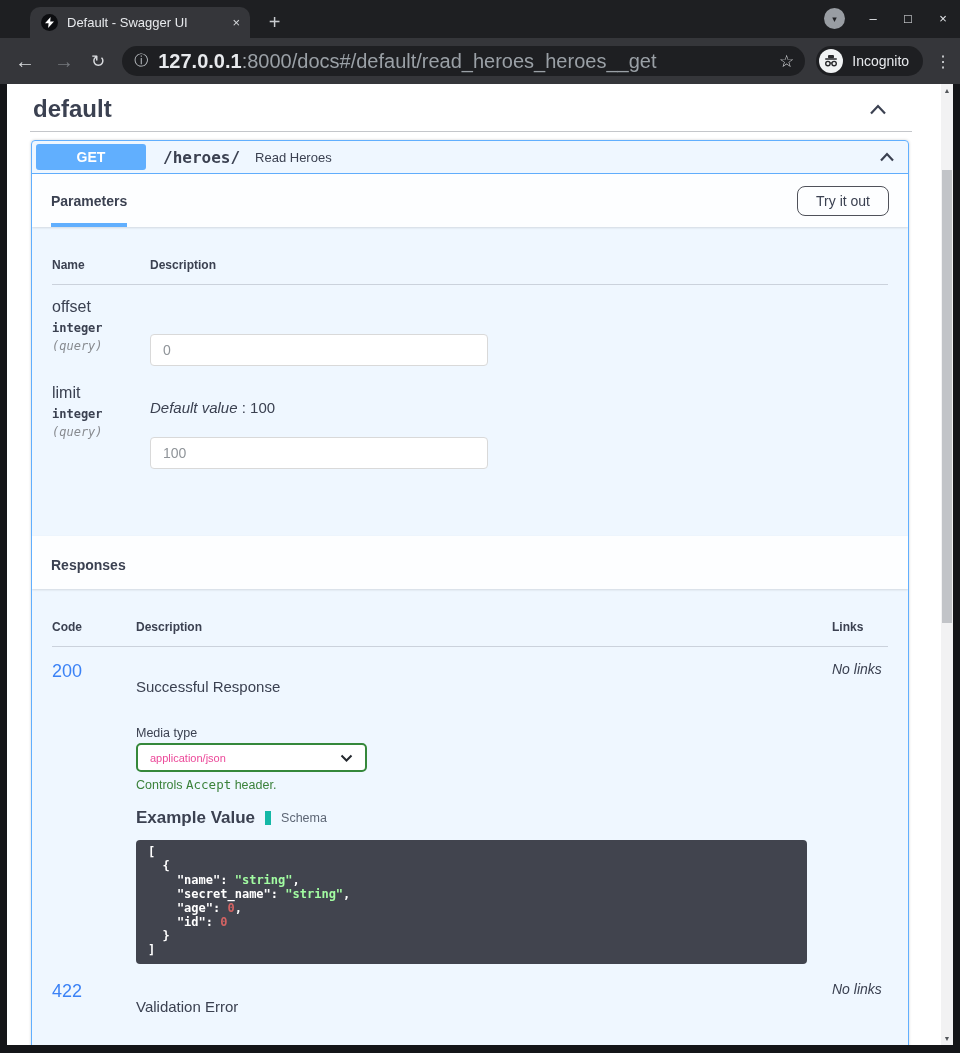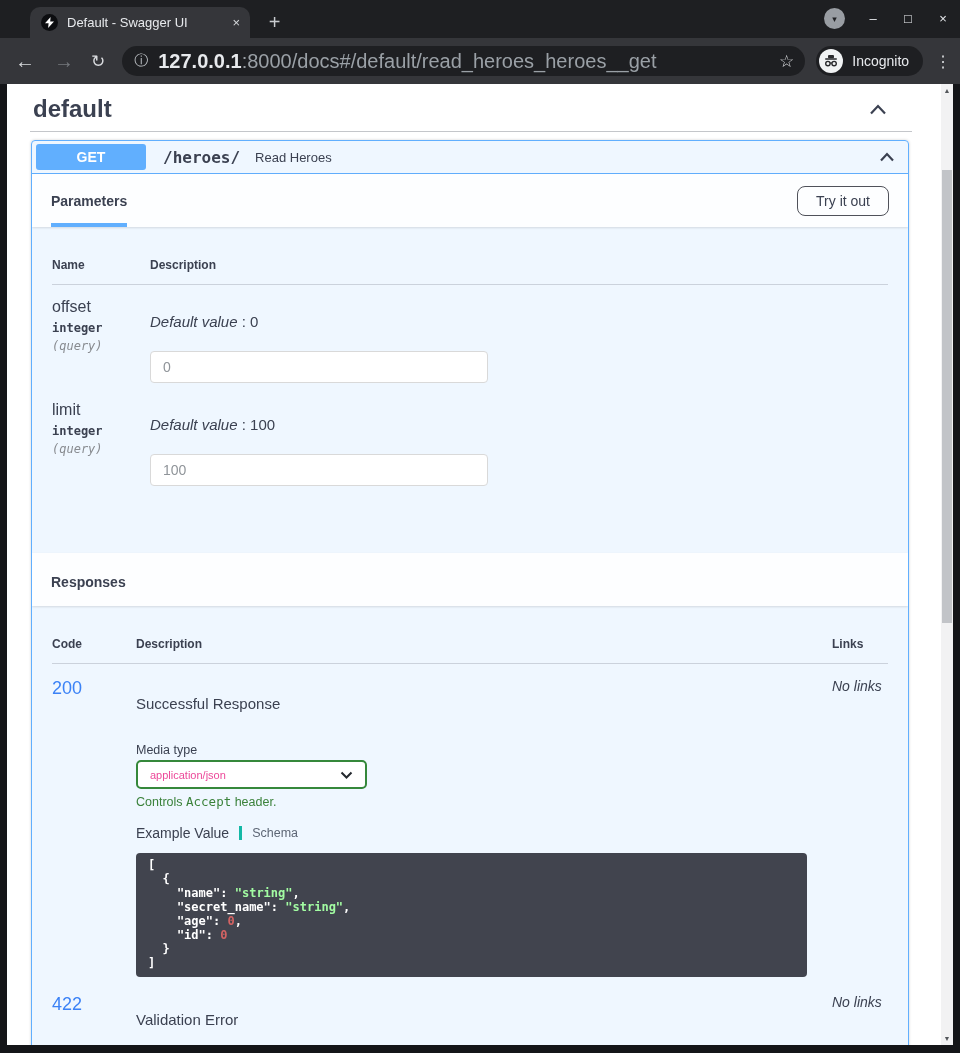--- a/index.html
+++ b/index.html
@@ -100,22 +100,22 @@
   .r-code { font-size:18px; color:#3b82f6; }
   .r-links { font-size:14px; font-style:italic; color:#3b4151; }
   .r-desc-title { margin-top:17px; font-size:15px; color:#3b4151; }
   .media-label { margin-top:31px; font-size:12.5px; color:#3b4151; }
   .media-select { margin-top:3px; width:231px; height:29px; background:#fff; border:2px solid #35883b;
                   border-radius:5px; display:flex; align-items:center; padding:0 12px; }
   .media-select span { font-size:11px; font-weight:normal; color:#ec4899; flex:1; }
   .controls-line { margin-top:5px; font-size:12.5px; color:#3b823b; }
   .controls-line .mono { font-family:"DejaVu Sans Mono", monospace; }
   .ex-tabs { margin-top:16px; display:flex; align-items:center; }
-  .ex-active { font-size:14px; font-weight:normal; color:#3b4151; padding-right:10px; }
-  .ex-schema { font-size:12.5px; color:#5d6675; padding-left:10px; border-left:3px solid #14b8a6; }
+  .ex-active { font-size:17px; font-weight:bold; color:#3b4151; padding-right:10px; }
+  .ex-schema { font-size:12.5px; color:#5d6675; padding-left:10px; border-left:6px solid #14b8a6; }
   .codeblock { margin-top:12px; width:671px; min-height:122px; background:#41444e; border-radius:4px;
                padding:5px 12px 7px; font-family:"DejaVu Sans Mono", monospace; font-size:12px;
                font-weight:bold; line-height:14px; white-space:pre; overflow:hidden; }
   .tok-w { color:#ffffff; }
   .tok-g { color:#a2fca2; }
   .tok-r { color:#d36363; }
 
   svg.chev { display:block; }
 </style>
 </head>
@@ -201,21 +201,20 @@
             <span>Description</span>
           </div>
 
           <div class="grid-p p-row">
             <div>
               <div class="p-name">offset</div>
               <div class="p-type">integer</div>
               <div class="p-in">(query)</div>
             </div>
             <div class="p-desc">
-              <div><span class="p-default-label">Default value</span><span> : 0</span></div>
               <input class="p-input" type="text" placeholder="0" style="">
             </div>
           </div>
 
           <div class="grid-p p-row second">
             <div>
               <div class="p-name">limit</div>
               <div class="p-type">integer</div>
               <div class="p-in">(query)</div>
             </div>

